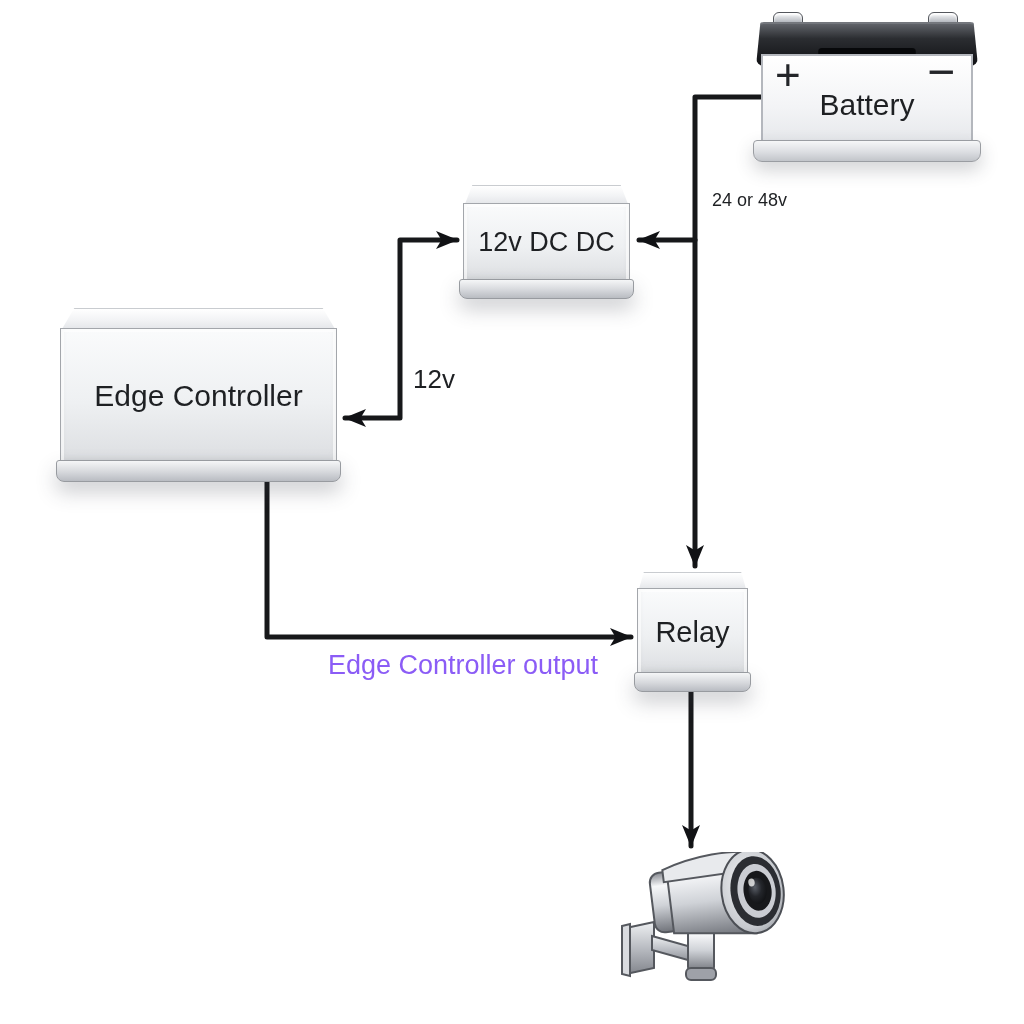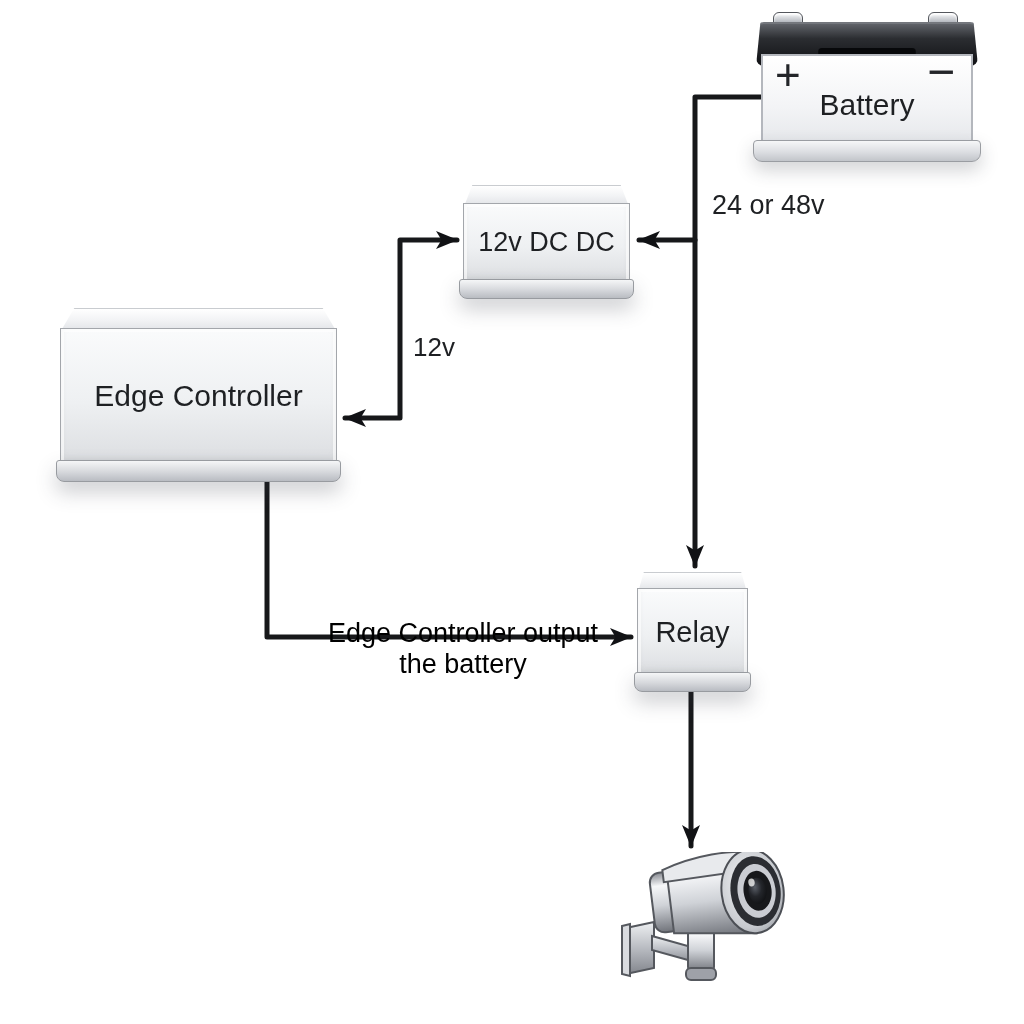--- a/index.html
+++ b/index.html
@@ -79,25 +79,25 @@
   .battery .plus{left:12px;top:-6px;font-size:44px;}
   .battery .minus{right:16px;top:-12px;font-size:48px;}
   .battery .base{
     position:absolute;left:0;right:0;top:130px;height:20px;
     background:linear-gradient(180deg,#f6f7f8 0%,#dcdee2 55%,#c2c5ca 100%);
     border:1px solid #9a9da2;border-radius:4px 4px 9px 9px;
     box-shadow:0 8px 18px rgba(45,50,60,.22);
   }
   
   .wire-label{position:absolute;z-index:3;white-space:nowrap;}
-  .label-battery-voltage{left:712px;top:190px;font-size:27px;}
-  .label-converter-voltage{left:413px;top:332px;font-size:26px;}
+  .label-battery-voltage{left:712px;top:190px;font-size:18px;}
+  .label-converter-voltage{left:413px;top:364px;font-size:26px;}
   .annotation{
-    position:absolute;left:278px;top:618px;width:370px;z-index:3;
-    text-align:center;font-size:27px;line-height:31px;color:#000000;
+    position:absolute;left:278px;top:650px;width:370px;z-index:3;
+    text-align:center;font-size:27px;line-height:31px;color:#8b5cf6;
   }
   
   .camera{position:absolute;left:600px;top:852px;width:210px;height:150px;z-index:2;}
 </style>
 </head>
 <body>
 
 <div class="stage">
 
   <svg class="wires" width="1024" height="1024" viewBox="0 0 1024 1024">
@@ -154,21 +154,20 @@
       <span>Relay</span>
     </div>
     <div class="face-base"></div>
   </div>
 
   <div class="wire-label label-battery-voltage">24 or 48v</div>
   <div class="wire-label label-converter-voltage">12v</div>
 
   <div class="annotation">
     <div>Edge Controller output</div>
-    <div>the battery</div>
   </div>
 
   <div class="camera">
     <svg width="210" height="150" viewBox="0 0 210 150">
       <defs>
         <linearGradient id="camCyl" x1="0" y1="0" x2="0" y2="1">
           <stop offset="0" stop-color="#85888f"></stop>
           <stop offset="0.22" stop-color="#f6f7f9"></stop>
           <stop offset="0.55" stop-color="#cfd2d7"></stop>
           <stop offset="1" stop-color="#70737a"></stop>

